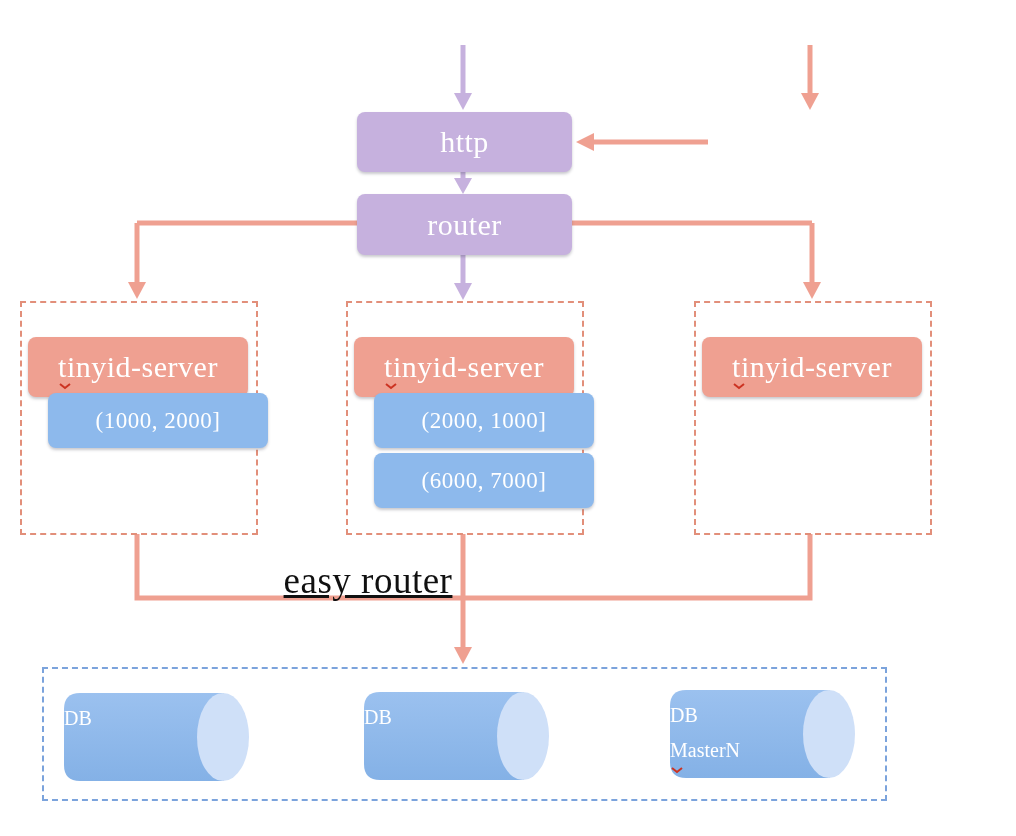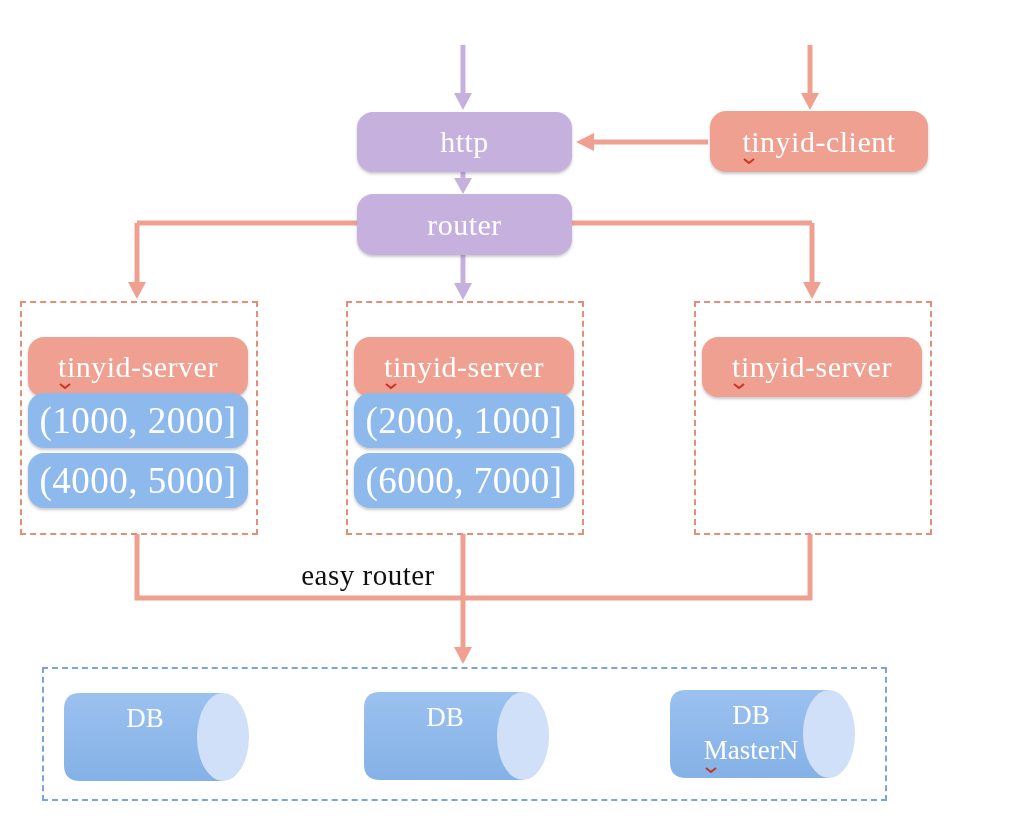--- a/index.html
+++ b/index.html
@@ -13,46 +13,46 @@
   
   .s-line{stroke:var(--salmon,#efa091);stroke-width:5;fill:none;}
   .s-head{fill:var(--salmon,#efa091);}
   .p-line{stroke:var(--purple,#c6b1de);stroke-width:5;fill:none;}
   .p-head{fill:var(--purple,#c6b1de);}
 
   
   .box{
     position:absolute;display:flex;align-items:center;justify-content:center;
     color:var(--box-text,#ffffff);font-size:30px;letter-spacing:.5px;
-    border-radius:16px;box-shadow:0 2px 3px rgba(60,60,80,.28);
+    border-radius:8px;box-shadow:0 2px 3px rgba(60,60,80,.28);
   }
   .purple{background:var(--purple,#c6b1de);}
   .salmon{background:var(--salmon,#efa091);}
-  .blue{background:var(--blue,#8db9ec);font-size:37px;}
+  .blue{background:var(--blue,#8db9ec);font-size:23px;margin-left:20px;}
 
   .server-container{
     position:absolute;width:234px;height:230px;
     border:2px dashed var(--server-container-border,#e28f7a);
   }
   .server-box{position:absolute;left:6px;top:6px;width:220px;height:60px;margin-top:28px;}
   .range-box1{position:absolute;left:6px;top:90px;width:220px;height:55px;}
   .range-box2{position:absolute;left:6px;top:150px;width:220px;height:55px;}
 
   .db-container{
     position:absolute;left:42px;top:667px;width:841px;height:130px;
     border:2px dashed var(--db-container-border,#7ba3dc);
   }
   .cylinder{position:absolute;width:186px;height:88px;}
   .cyl-text{
-    position:absolute;left:0;top:8px;width:162px;text-align:center;
-    color:var(--box-text,#ffffff);font-size:27px;line-height:35px;
+    position:absolute;left:0;top:8px;width:162px;text-align:left;
+    color:var(--box-text,#ffffff);font-size:20px;line-height:35px;
   }
   .easy-router{
     position:absolute;left:268px;top:559px;width:200px;text-align:center;
-    color:var(--annotation-text,#101010);font-size:29px;letter-spacing:.5px;
+    color:var(--annotation-text,#101010);font-size:37px;letter-spacing:.5px;text-decoration:underline;
   }
   .label-wrap{position:relative;display:inline-block;}
   .squiggle{position:absolute;left:1px;bottom:-6px;}
   .squiggle polyline{stroke:var(--spellcheck,#cc3322);stroke-width:2;fill:none;}
 </style>
 </head>
 <body>
 
 <div id="canvas">
 
@@ -87,47 +87,36 @@
     <polygon class="p-head" points="463,194 454,178 472,178"></polygon>
 
     <path class="p-line" d="M463,255 V284"></path>
     <polygon class="p-head" points="463,300 454,283 472,283"></polygon>
   </svg>
 
   <div class="box purple abs" style="left:357px;top:112px;width:215px;height:60px;">
     <span class="label-wrap"><span>http</span></span>
   </div>
 
-  <div class="box salmon abs" style="left:710px;top:111px;width:218px;height:61px;">
-    <span class="label-wrap">
-      <span>tinyid-client</span>
-      <svg class="squiggle" width="14" height="7">
-          <polyline points="1,1 6,5 11,1"></polyline>
-        </svg>
-    </span>
-  </div>
 
   <div class="box purple abs" style="left:357px;top:194px;width:215px;height:61px;text-align:right;">
     <span class="label-wrap"><span>router</span></span>
   </div>
 
   <div class="server-container" style="left:20px;top:301px;">
     <div class="box salmon server-box">
       <span class="label-wrap">
         <span>tinyid-server</span>
         <svg class="squiggle" width="14" height="7">
             <polyline points="1,1 6,5 11,1"></polyline>
           </svg>
       </span>
     </div>
     <div class="box blue range-box1">
       <span>(1000, 2000]</span>
-    </div>
-    <div class="box blue range-box2">
-      <span>(4000, 5000]</span>
     </div>
   </div>
 
   <div class="server-container" style="left:346px;top:301px;">
     <div class="box salmon server-box">
       <span class="label-wrap">
         <span>tinyid-server</span>
         <svg class="squiggle" width="14" height="7">
             <polyline points="1,1 6,5 11,1"></polyline>
           </svg>

